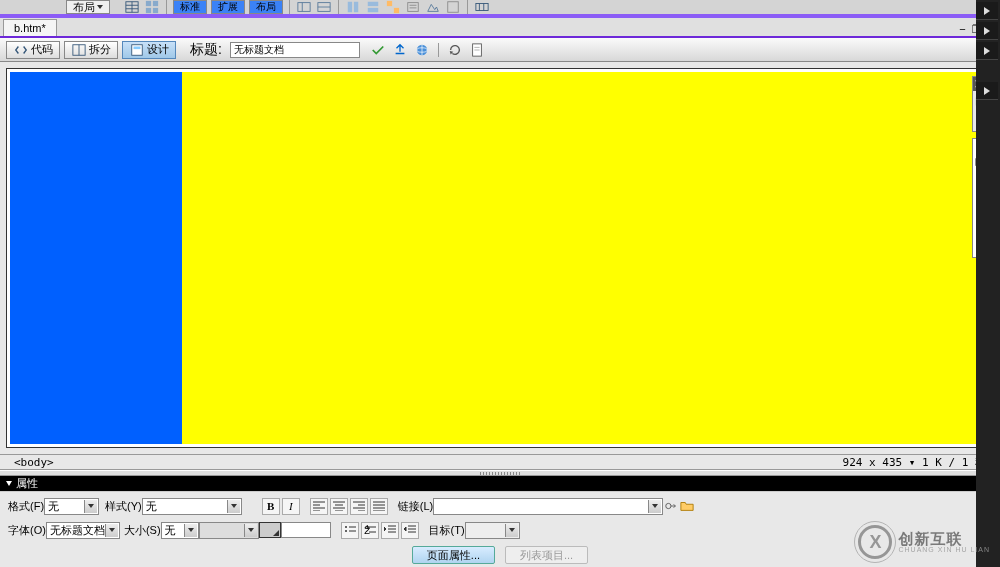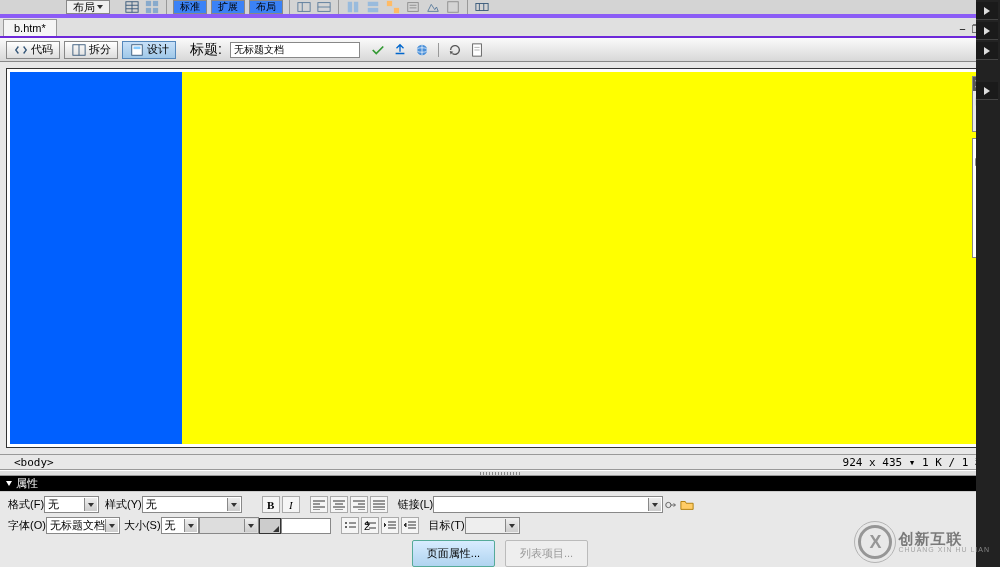--- a/index.html
+++ b/index.html
@@ -53,21 +53,21 @@
 .prop-select .dd { position:absolute; right:1px; top:1px; width:13px; height:13px; background:linear-gradient(#eee,#ccc); border-left:1px solid #888; display:flex; align-items:center; justify-content:center;}
 .prop-select .dd:after { content:""; border-left:3px solid transparent; border-right:3px solid transparent; border-top:4px solid #333;}
 .prop-input { height:16px; border:1px solid #888; background:#fff; padding:0 3px; font-size:10px; }
 .text-style-btns { display:flex; gap:2px; margin-left:20px;}
 .ts-btn { width:18px; height:17px; border:1px solid #aaa; background:#f5f5f5; display:flex; align-items:center; justify-content:center; font-size:11px; font-family:serif;}
 .color-box { width:22px; height:16px; border:1px solid #333; background:#ccc; position:relative;}
 .color-box:after{content:""; position:absolute; right:1px; bottom:1px; border-left:3px solid transparent; border-top:3px solid transparent; border-right:3px solid #333; border-bottom:3px solid #333;}
 .link-input { width:230px; }
 
 .btn-row { display:flex; gap:10px; justify-content:center; margin-top:2px; }
-.flat-btn { height:27px; padding:0 14px; border:1px solid #888; background:linear-gradient(#fff,#ddd); font-size:11px; border-radius:2px; display:flex; align-items:center;}
+.flat-btn { height:18px; padding:0 14px; border:1px solid #888; background:linear-gradient(#fff,#ddd); font-size:11px; border-radius:2px; display:flex; align-items:center;}
 .flat-btn.dis { color:#999; background:#eee; border-color:#bbb; }
 .flat-btn.blue { background:linear-gradient(#d8ecff,#b0d4f0); border-color:#5a9; }
 
 .prop-body .help-icon{ position:absolute; right:8px; top:4px; width:16px; height:16px; border:1px solid #888; border-radius:50%; display:flex; align-items:center; justify-content:center; font-size:10px; background:#fff;}
 .prop-body .cls-icon{ position:absolute; right:8px; top:24px; width:16px; height:16px; display:flex; align-items:center; justify-content:center;}
 
 
 .right-rail { position:absolute; right:0; top:0; width:24px; height:100%; background:#222; display:flex; flex-direction:column; gap:2px; padding-top:2px; z-index:50;}
 .rail-btn { width:22px; height:18px; background:#1a1a1a; display:flex; align-items:center; justify-content:center; border-bottom:1px solid #444;}
 .rail-btn:after { content:""; border-top:4px solid transparent; border-bottom:4px solid transparent; border-left:6px solid #ddd;}

